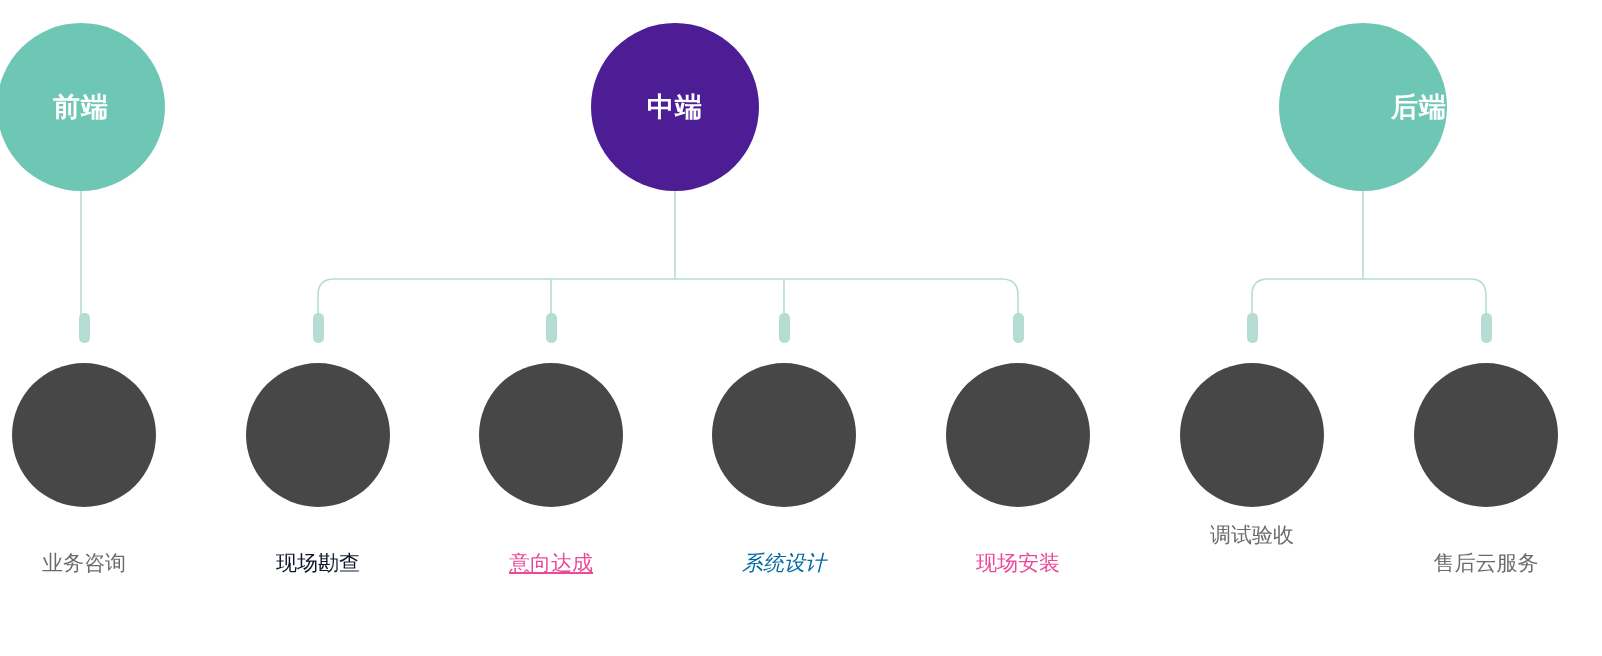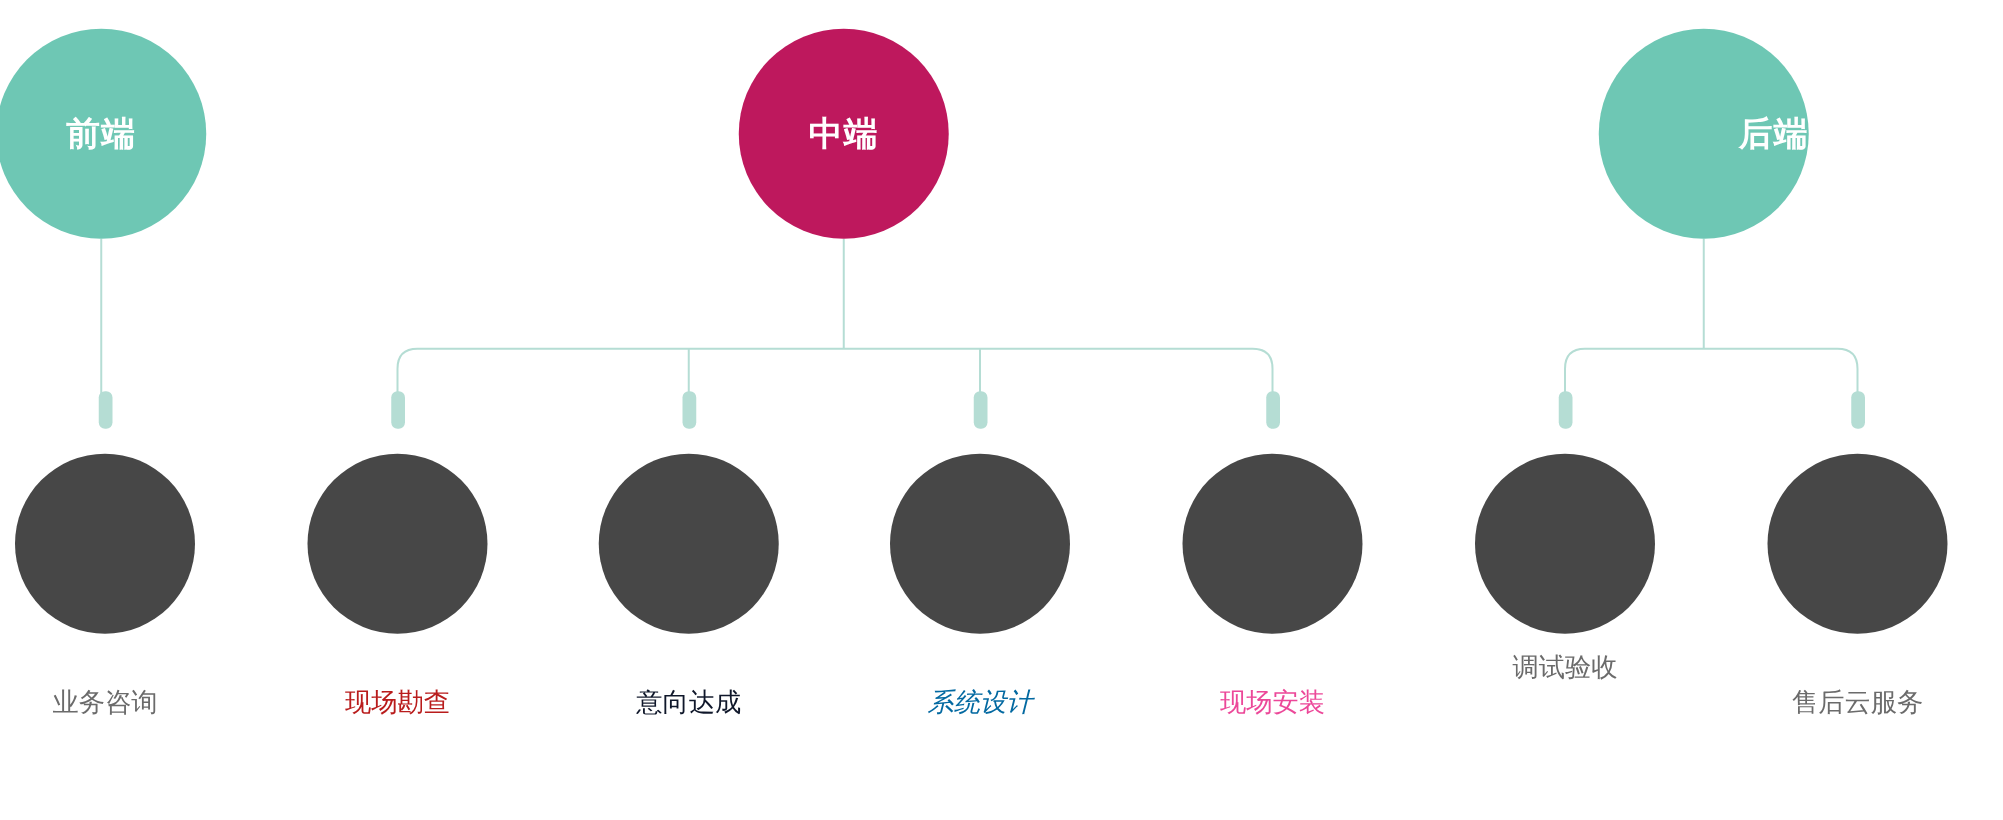--- a/index.html
+++ b/index.html
@@ -78,21 +78,21 @@
     <path fill="none" stroke="#b5ddd4" stroke-width="1.6" d="M 318 317 L 318 295 Q 318 279 334 279 L 1002 279 Q 1018 279 1018 295 L 1018 317"></path>
     <path fill="none" stroke="#b5ddd4" stroke-width="1.6" d="M 551 279 L 551 317"></path>
     <path fill="none" stroke="#b5ddd4" stroke-width="1.6" d="M 784 279 L 784 317"></path>
     <path fill="none" stroke="#b5ddd4" stroke-width="1.6" d="M 1252 317 L 1252 295 Q 1252 279 1268 279 L 1470 279 Q 1486 279 1486 295 L 1486 317"></path>
   </svg>
 
   <div id="group-layer">
       <div class="group-node" style="left: -3px; top: 23px; width: 168px; height: 168px; background: rgb(110, 199, 180);">
         <span class="group-label" style="color: rgb(255, 255, 255);">前端</span>
       </div>
-      <div class="group-node" style="left: 591px; top: 23px; width: 168px; height: 168px; background: #be185d;">
+      <div class="group-node" style="left: 591px; top: 23px; width: 168px; height: 168px; background: #4c1d95;">
         <span class="group-label" style="color: rgb(255, 255, 255);">中端</span>
       </div>
       <div class="group-node" style="left: 1279px; top: 23px; width: 168px; height: 168px; background: rgb(110, 199, 180); justify-content: flex-end;">
         <span class="group-label" style="color: rgb(255, 255, 255);">后端</span>
       </div>
     </div>
 
   <div id="nub-layer">
       <div class="nub" style="left: 78.5px; top: 313px; width: 11px; height: 30px; background: rgb(181, 221, 212);"></div>
       <div class="nub" style="left: 312.5px; top: 313px; width: 11px; height: 30px; background: rgb(181, 221, 212);"></div>
@@ -100,23 +100,23 @@
       <div class="nub" style="left: 778.5px; top: 313px; width: 11px; height: 30px; background: rgb(181, 221, 212);"></div>
       <div class="nub" style="left: 1012.5px; top: 313px; width: 11px; height: 30px; background: rgb(181, 221, 212);"></div>
       <div class="nub" style="left: 1246.5px; top: 313px; width: 11px; height: 30px; background: rgb(181, 221, 212);"></div>
       <div class="nub" style="left: 1480.5px; top: 313px; width: 11px; height: 30px; background: rgb(181, 221, 212);"></div>
     </div>
 
   <div id="step-layer">
       <div class="step-node" style="left: 12px; top: 363px; width: 144px; height: 144px; background: rgb(71, 71, 71);"></div>
       <div class="step-label" style="color: rgb(107, 107, 107); left: -66px; top: 552px; width: 300px;">业务咨询</div>
       <div class="step-node" style="left: 246px; top: 363px; width: 144px; height: 144px; background: rgb(71, 71, 71);"></div>
-      <div class="step-label" style="color: #b91c1c; left: 168px; top: 552px; width: 300px;">现场勘查</div>
+      <div class="step-label" style="color: #0f172a; left: 168px; top: 552px; width: 300px;">现场勘查</div>
       <div class="step-node" style="left: 479px; top: 363px; width: 144px; height: 144px; background: rgb(71, 71, 71);"></div>
-      <div class="step-label" style="color: #0f172a; left: 401px; top: 552px; width: 300px;">意向达成</div>
+      <div class="step-label" style="color: #ec4899; left: 401px; top: 552px; width: 300px; text-decoration: underline;">意向达成</div>
       <div class="step-node" style="left: 712px; top: 363px; width: 144px; height: 144px; background: rgb(71, 71, 71);"></div>
       <div class="step-label" style="color: #0369a1; left: 634px; top: 552px; width: 300px; font-style: italic;">系统设计</div>
       <div class="step-node" style="left: 946px; top: 363px; width: 144px; height: 144px; background: rgb(71, 71, 71);"></div>
       <div class="step-label" style="color: #ec4899; left: 868px; top: 552px; width: 300px;">现场安装</div>
       <div class="step-node" style="left: 1180px; top: 363px; width: 144px; height: 144px; background: rgb(71, 71, 71);"></div>
       <div class="step-label" style="color: rgb(107, 107, 107); left: 1102px; top: 524px; width: 300px;">调试验收</div>
       <div class="step-node" style="left: 1414px; top: 363px; width: 144px; height: 144px; background: rgb(71, 71, 71);"></div>
       <div class="step-label" style="color: rgb(107, 107, 107); left: 1336px; top: 552px; width: 300px;">售后云服务</div>
     </div>
 

